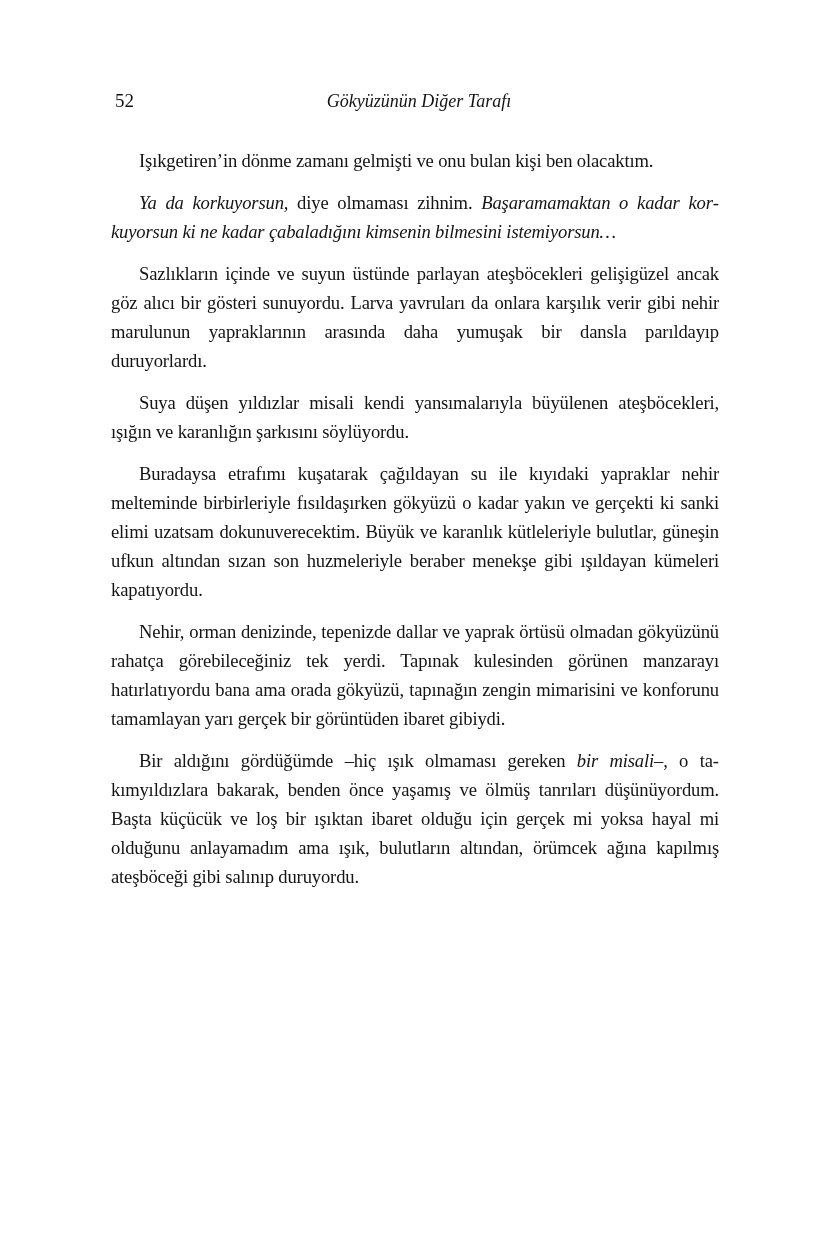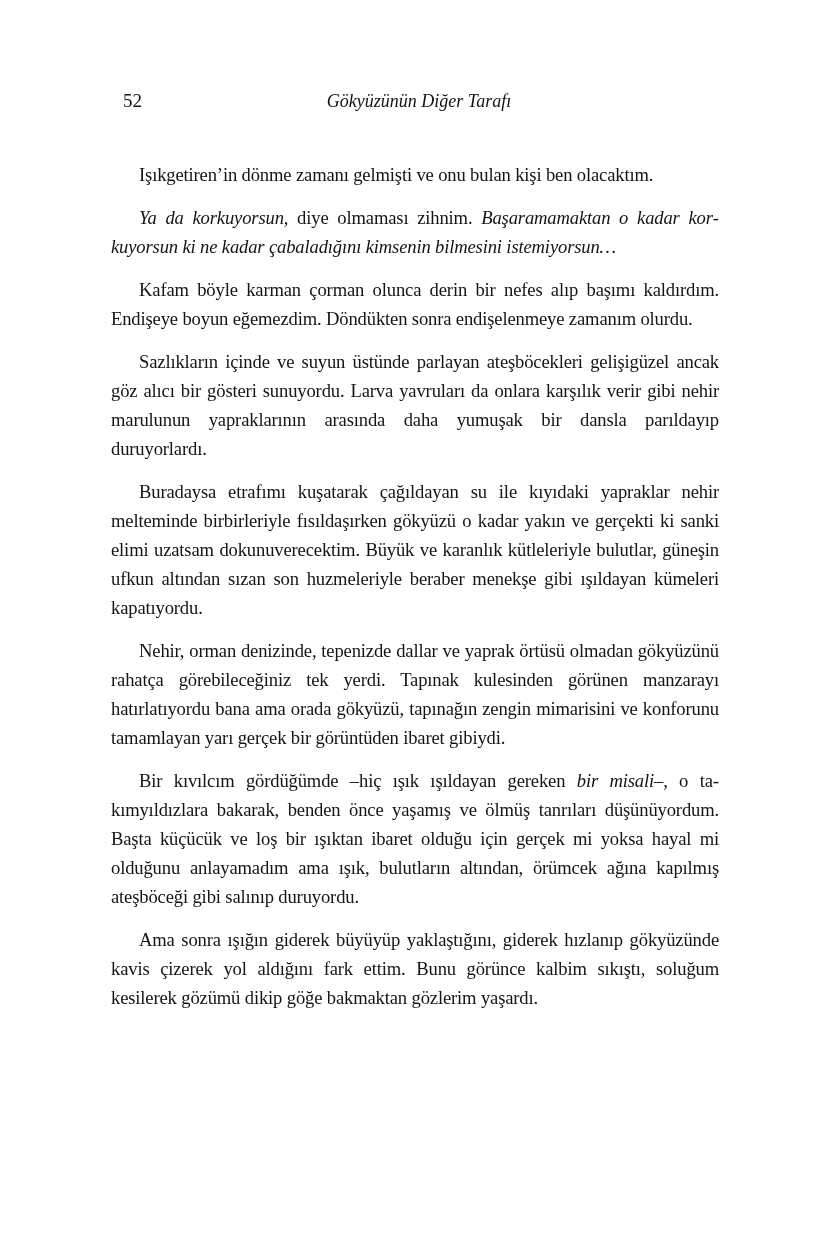--- a/index.html
+++ b/index.html
@@ -23,21 +23,21 @@
     }
     .running-head {
       position: absolute;
       top: 86px;
       left: 0;
       width: 608px;
       height: 30px;
     }
     .page-number {
       position: absolute;
-      left: 12px;
+      left: 4px;
       top: 0;
       font-size: 19px;
       line-height: 30px;
     }
     .book-title {
       position: absolute;
       left: 0;
       width: 608px;
       top: 0;
       text-align: center;
@@ -48,21 +48,21 @@
       box-sizing: border-box;
       font-family: Liberation Serif, serif;
     }
     .body-text {
       position: absolute;
       top: 146px;
       left: 0;
       width: 608px;
     }
     .para {
-      margin: 14px 0 13px 0;
+      margin: 0 0 13px 0;
       font-size: 18.6px;
       line-height: 29px;
       text-align: justify;
       text-indent: 28px;
       hyphens: manual;
       letter-spacing: -0.15px;
     }
     .para em {
       font-style: italic;
     }
@@ -75,26 +75,25 @@
     <span class="page-number">52</span>
     <span class="book-title">Gökyüzünün Diğer Tarafı</span>
   </div>
 
   <div class="body-text">
     <p class="para"><span>Işıkgetiren’in dönme zamanı gelmişti ve onu bulan kişi ben olacaktım.</span></p>
 
 
     <p class="para"><em>Ya da korkuyorsun,</em><span> diye olmaması zihnim. </span><em>Başaramamaktan o kadar kor­kuyorsun ki ne kadar çabaladığını kimsenin bilmesini istemiyorsun…</em></p>
 
-    <p class="para"><span>Kafam böyle karman çorman olunca derin bir nefes alıp başımı kaldır­dım. Endişeye boyun eğemezdim. Döndükten sonra endişelenmeye zama­nım olurdu.</span></p>
 
     <p class="para"><span>Sazlıkların içinde ve suyun üstünde parlayan ateşböcekleri gelişigüzel ancak göz alıcı bir gösteri sunuyordu. Larva yavruları da onlara karşılık ve­rir gibi nehir marulunun yapraklarının arasında daha yumuşak bir dansla parıldayıp duruyorlardı.</span></p>
 
+    <p class="para"><span>Suya düşen yıldızlar misali kendi yansımalarıyla büyülenen ateşböcek­leri, ışığın ve karanlığın şarkısını söylüyordu.</span></p>
 
     <p class="para"><span>Buradaysa etrafımı kuşatarak çağıldayan su ile kıyıdaki yapraklar nehir melteminde birbirleriyle fısıldaşırken gökyüzü o kadar yakın ve gerçekti ki sanki elimi uzatsam dokunuverecektim. Büyük ve karanlık kütleleriyle bulutlar, güneşin ufkun altından sızan son huzmeleriyle beraber menekşe gibi ışıldayan kümeleri kapatıyordu.</span></p>
 
     <p class="para"><span>Nehir, orman denizinde, tepenizde dallar ve yaprak örtüsü olmadan gökyüzünü rahatça görebileceğiniz tek yerdi. Tapınak kulesinden görü­nen manzarayı hatırlatıyordu bana ama orada gökyüzü, tapınağın zengin mimarisini ve konforunu tamamlayan yarı gerçek bir görüntüden ibaret gibiydi.</span></p>
 
-    <p class="para"><span>Bir kıvılcım gördüğümde –hiç ışık ışıldayan gereken </span><em>bir misali</em><span>–, o ta­kımyıldızlara bakarak, benden önce yaşamış ve ölmüş tanrıları düşünüyor­dum. Başta küçücük ve loş bir ışıktan ibaret olduğu için gerçek mi yoksa hayal mi olduğunu anlayamadım ama ışık, bulutların altından, örümcek ağına kapılmış ateşböceği gibi salınıp duruyordu.</span></p>
+    <p class="para"><span>Bir aldığını gördüğümde –hiç ışık olmaması gereken </span><em>bir misali</em><span>–, o ta­kımyıldızlara bakarak, benden önce yaşamış ve ölmüş tanrıları düşünüyor­dum. Başta küçücük ve loş bir ışıktan ibaret olduğu için gerçek mi yoksa hayal mi olduğunu anlayamadım ama ışık, bulutların altından, örümcek ağına kapılmış ateşböceği gibi salınıp duruyordu.</span></p>
 
-    <p class="para"><span>Ama sonra ışığın giderek büyüyüp yaklaştığını, giderek hızlanıp gök­yüzünde kavis çizerek yol aldığını fark ettim. Bunu görünce kalbim sıkıştı, soluğum kesilerek gözümü dikip göğe bakmaktan gözlerim yaşardı.</span></p>
   </div>
 </div>
 
 </body></html>

